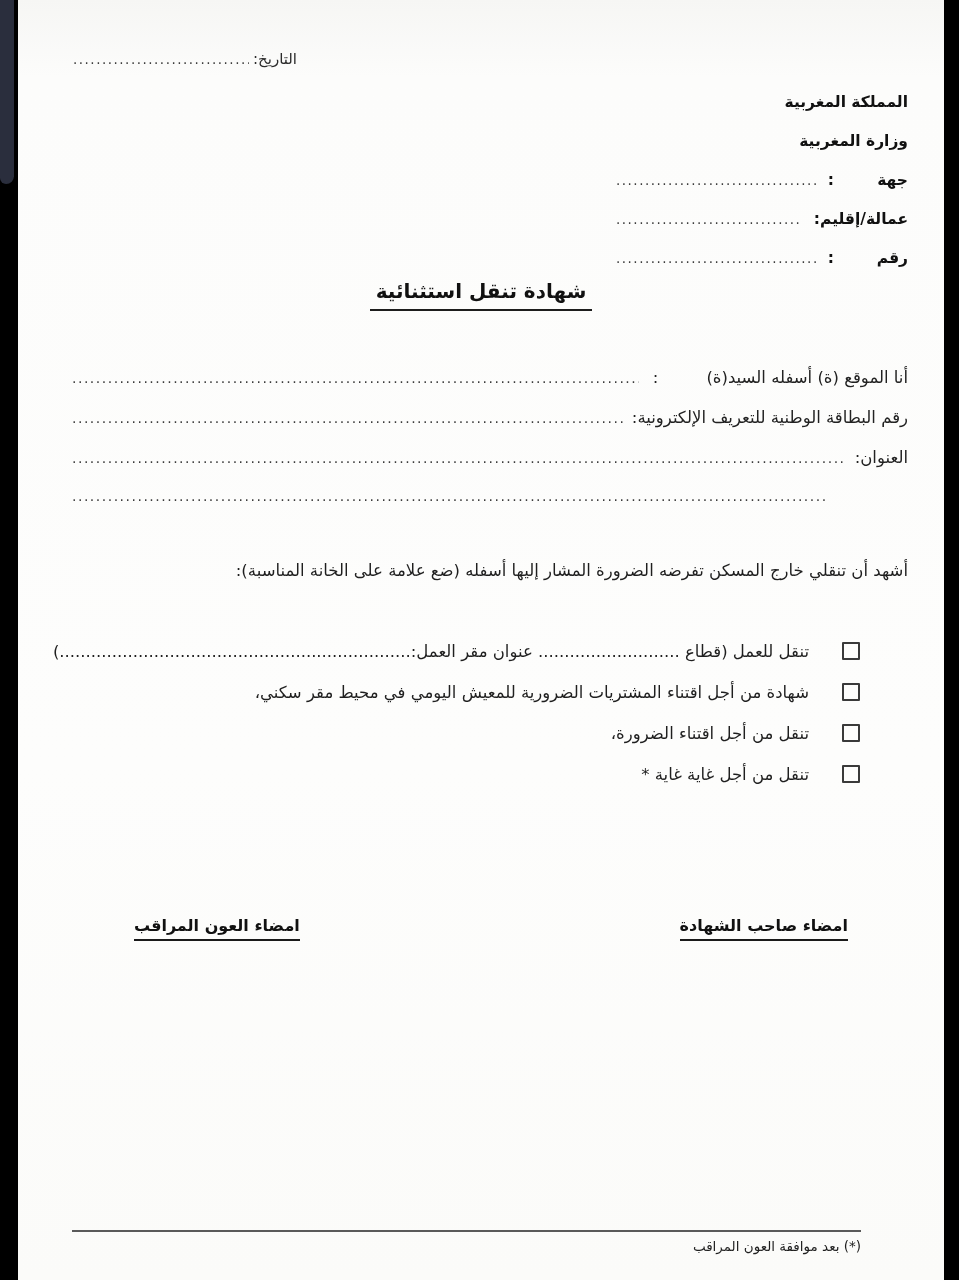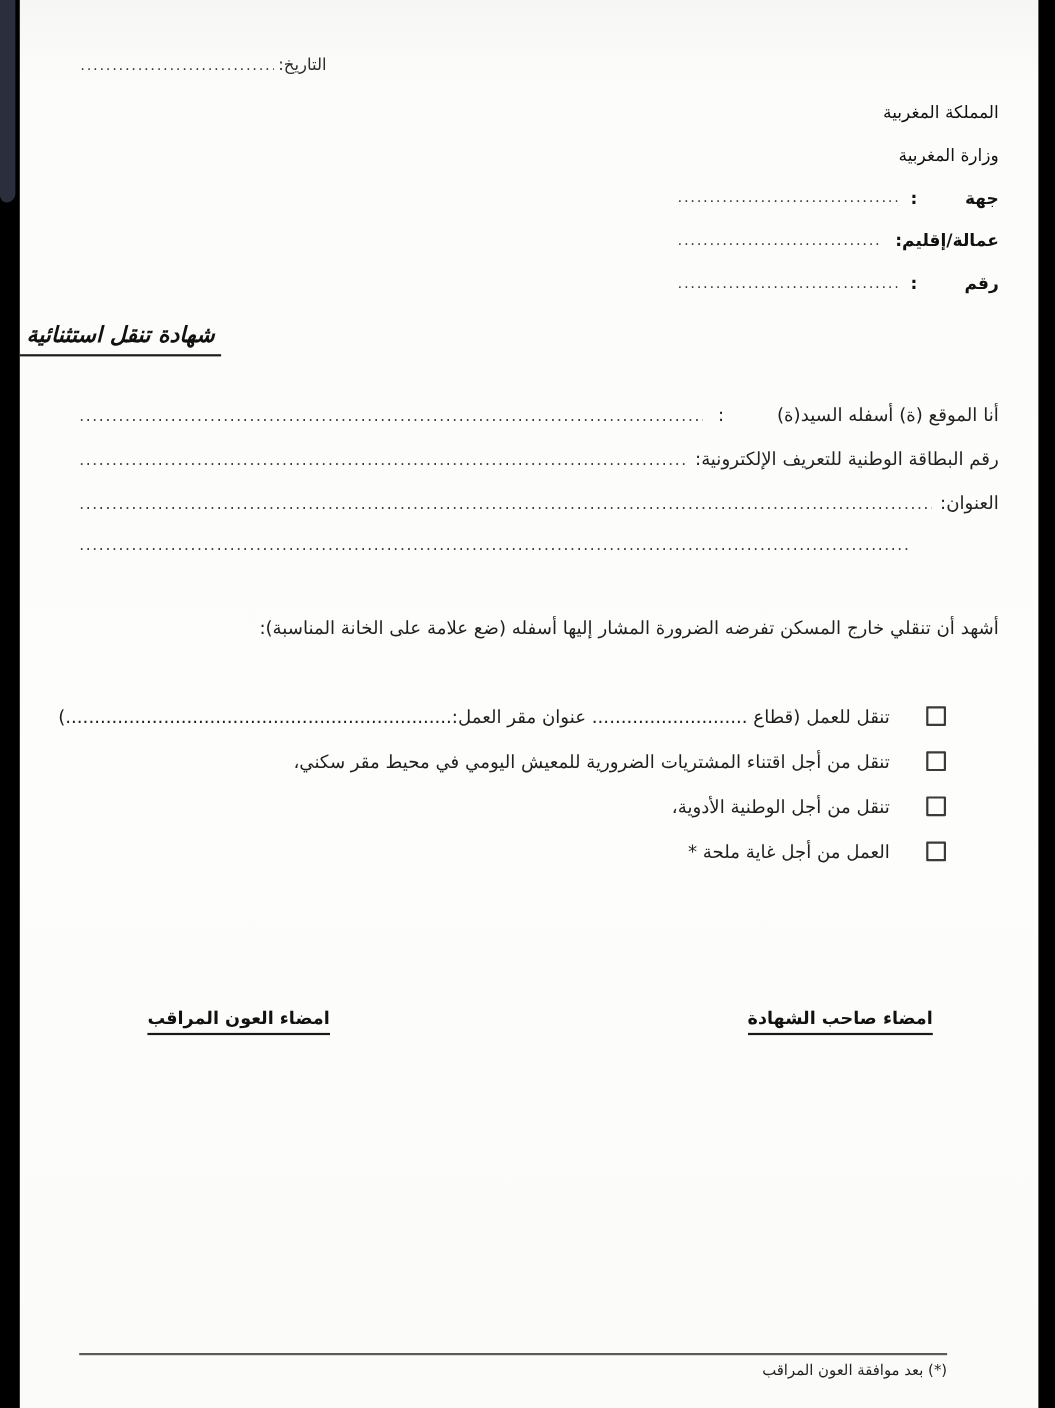--- a/index.html
+++ b/index.html
@@ -27,26 +27,26 @@
   }
   .grow{flex:1 1 0;min-width:0;}
 
   .date-row{
     position:absolute;top:50px;left:55px;width:224px;
     display:flex;direction:rtl;align-items:baseline;gap:4px;
     font-size:15px;color:#2b2b2b;
   }
   .letterhead{position:absolute;top:82px;right:36px;width:292px;font-size:15.5px;}
   .lh-row{display:flex;direction:rtl;align-items:center;height:39px;}
-  .lh-name{font-weight:normal;color:#111;}
+  .lh-name{font-weight:bold;color:#111;}
   .lh-lbl{font-weight:bold;color:#111;flex:0 0 74px;}
   .lh-colon{font-weight:bold;color:#111;margin-left:12px;}
   .lh-lblwide{font-weight:bold;color:#111;margin-left:15px;}
 
-  .title-wrap{position:absolute;top:292px;left:0;right:0;text-align:left;font-style:italic;}
+  .title-wrap{position:absolute;top:279px;left:0;right:0;text-align:center;}
   .doc-title{
     display:inline-block;font-weight:bold;font-size:20px;color:#111;
     border-bottom:2.5px solid #1d1d1d;padding:0 6px 6px;
   }
 
   .fields{position:absolute;top:368px;right:36px;left:54px;font-size:16.5px;}
   .f-row{display:flex;direction:rtl;align-items:baseline;height:40px;}
   .f-colon{margin-right:48px;margin-left:14px;}
   .f-row .dots{font-size:14px;}
   .f-cont{margin-right:79px;}
@@ -140,29 +140,29 @@
 
     <div class="statement">أشهد أن تنقلي خارج المسكن تفرضه الضرورة المشار إليها أسفله (ضع علامة على الخانة المناسبة):</div>
 
     <div class="checklist">
       <div class="chk-item">
         <span class="chk-box"></span>
         <span class="chk-text">تنقل للعمل (قطاع ........................... عنوان مقر العمل:...................................................................)</span>
       </div>
       <div class="chk-item">
         <span class="chk-box"></span>
-        <span class="chk-text">تنقل من أجل اقتناء المشتريات الضرورية للمعيش اليومي في محيط مقر سكني،</span>
+        <span class="chk-text">شهادة من أجل اقتناء المشتريات الضرورية للمعيش اليومي في محيط مقر سكني،</span>
       </div>
       <div class="chk-item">
         <span class="chk-box"></span>
-        <span class="chk-text">تنقل من أجل الوطنية الأدوية،</span>
+        <span class="chk-text">تنقل من أجل اقتناء الضرورة،</span>
       </div>
       <div class="chk-item">
         <span class="chk-box"></span>
-        <span class="chk-text">العمل من أجل غاية ملحة *</span>
+        <span class="chk-text">تنقل من أجل غاية غاية *</span>
       </div>
     </div>
 
     <div class="sig sig-holder">امضاء صاحب الشهادة</div>
     <div class="sig sig-agent">امضاء العون المراقب</div>
 
     <div class="footline"></div>
     <div class="footnote">(*) بعد موافقة العون المراقب</div>
 
   </div>

